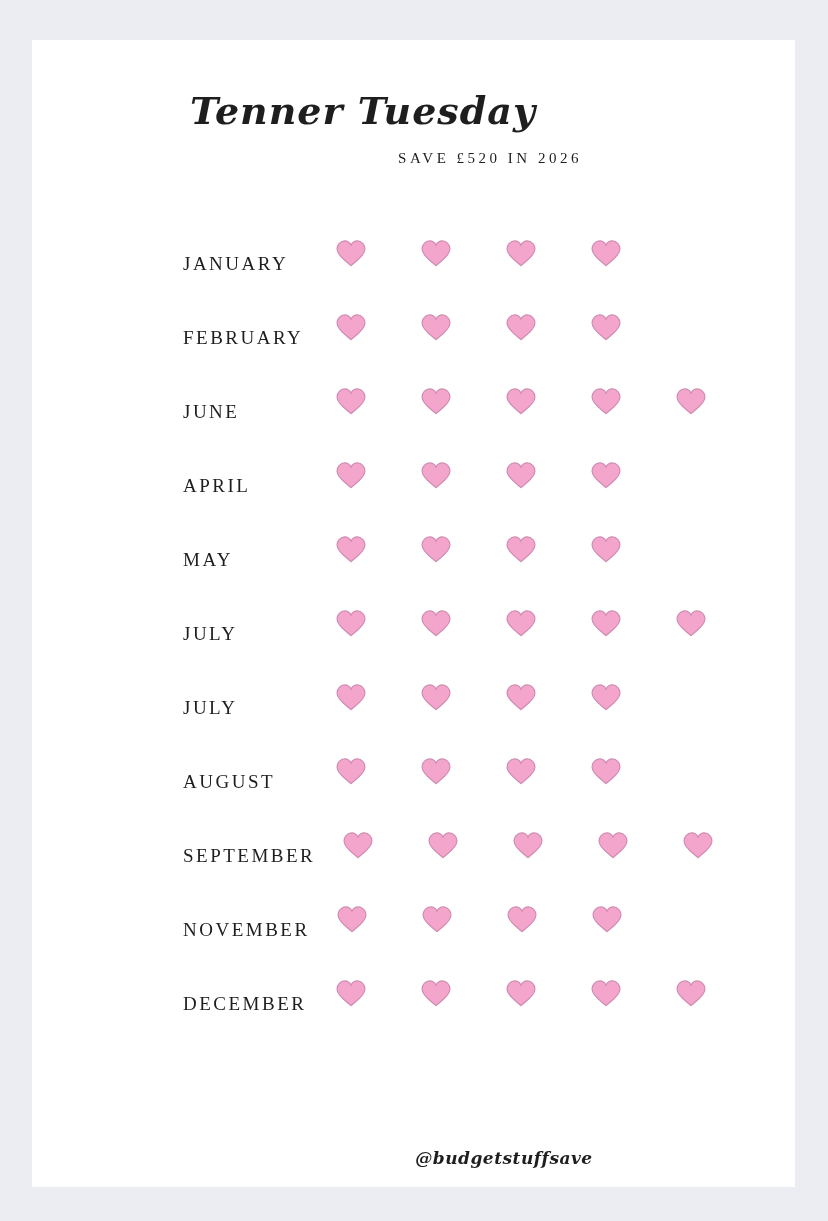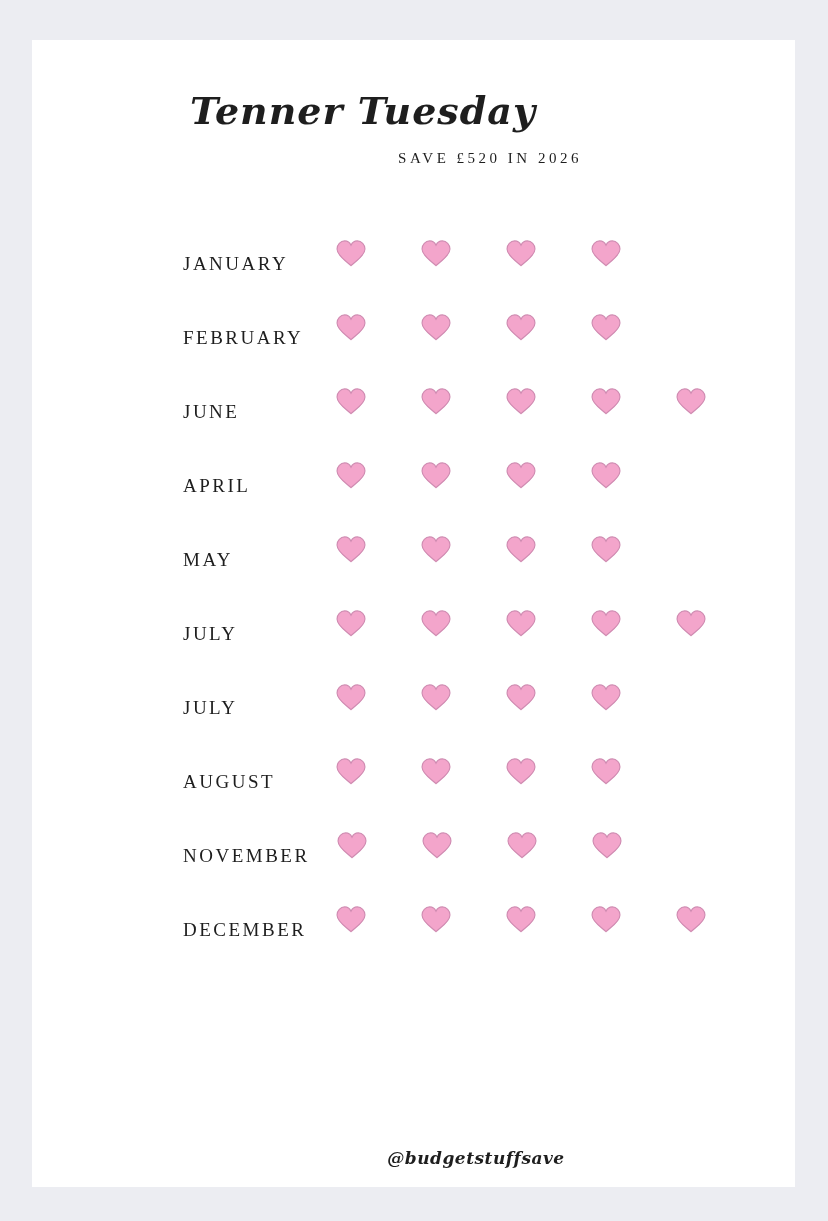--- a/index.html
+++ b/index.html
@@ -76,21 +76,21 @@
     width:30px; height:27px;
     display:block;
   }
   .heart-path{
     fill:var(--heart-fill);
     stroke:var(--heart-outline);
     stroke-width:1.2;
   }
   .footer{
     position:absolute;
-    left:144px; top:1108px; width:600px;
+    left:172px; top:1108px; width:600px;
     text-align:center;
     font-family:"DejaVu Serif","Liberation Serif",serif;
     font-style:italic;
     font-weight:600;
     font-size:17px;
     letter-spacing:0.5px;
     color:var(--text);
   }
 </style>
 </head>
@@ -340,20 +340,54 @@
   </span>
 
   <span class="heart-slot">
     <svg viewBox="0 0 32 29" xmlns="http://www.w3.org/2000/svg" aria-hidden="true">
       <path class="heart-path" d="M16 27.6 C 12.4 23.8, 1 17.2, 1 9.6 C 1 4.9, 4.7 1, 9.2 1 C 12.1 1, 14.8 2.9, 16 5.6 C 17.2 2.9, 19.9 1, 22.8 1 C 27.3 1, 31 4.9, 31 9.6 C 31 17.2, 19.6 23.8, 16 27.6 Z"></path>
     </svg>
   </span>
 </div>
   </div>
 
+  <div class="tracker-row">
+    <div class="month-label">SEPTEMBER</div>
+    <div class="hearts">
+  <span class="heart-slot">
+    <svg viewBox="0 0 32 29" xmlns="http://www.w3.org/2000/svg" aria-hidden="true">
+      <path class="heart-path" d="M16 27.6 C 12.4 23.8, 1 17.2, 1 9.6 C 1 4.9, 4.7 1, 9.2 1 C 12.1 1, 14.8 2.9, 16 5.6 C 17.2 2.9, 19.9 1, 22.8 1 C 27.3 1, 31 4.9, 31 9.6 C 31 17.2, 19.6 23.8, 16 27.6 Z"></path>
+    </svg>
+  </span>
+
+  <span class="heart-slot">
+    <svg viewBox="0 0 32 29" xmlns="http://www.w3.org/2000/svg" aria-hidden="true">
+      <path class="heart-path" d="M16 27.6 C 12.4 23.8, 1 17.2, 1 9.6 C 1 4.9, 4.7 1, 9.2 1 C 12.1 1, 14.8 2.9, 16 5.6 C 17.2 2.9, 19.9 1, 22.8 1 C 27.3 1, 31 4.9, 31 9.6 C 31 17.2, 19.6 23.8, 16 27.6 Z"></path>
+    </svg>
+  </span>
+
+  <span class="heart-slot">
+    <svg viewBox="0 0 32 29" xmlns="http://www.w3.org/2000/svg" aria-hidden="true">
+      <path class="heart-path" d="M16 27.6 C 12.4 23.8, 1 17.2, 1 9.6 C 1 4.9, 4.7 1, 9.2 1 C 12.1 1, 14.8 2.9, 16 5.6 C 17.2 2.9, 19.9 1, 22.8 1 C 27.3 1, 31 4.9, 31 9.6 C 31 17.2, 19.6 23.8, 16 27.6 Z"></path>
+    </svg>
+  </span>
+
+  <span class="heart-slot">
+    <svg viewBox="0 0 32 29" xmlns="http://www.w3.org/2000/svg" aria-hidden="true">
+      <path class="heart-path" d="M16 27.6 C 12.4 23.8, 1 17.2, 1 9.6 C 1 4.9, 4.7 1, 9.2 1 C 12.1 1, 14.8 2.9, 16 5.6 C 17.2 2.9, 19.9 1, 22.8 1 C 27.3 1, 31 4.9, 31 9.6 C 31 17.2, 19.6 23.8, 16 27.6 Z"></path>
+    </svg>
+  </span>
+
+  <span class="heart-slot">
+    <svg viewBox="0 0 32 29" xmlns="http://www.w3.org/2000/svg" aria-hidden="true">
+      <path class="heart-path" d="M16 27.6 C 12.4 23.8, 1 17.2, 1 9.6 C 1 4.9, 4.7 1, 9.2 1 C 12.1 1, 14.8 2.9, 16 5.6 C 17.2 2.9, 19.9 1, 22.8 1 C 27.3 1, 31 4.9, 31 9.6 C 31 17.2, 19.6 23.8, 16 27.6 Z"></path>
+    </svg>
+  </span>
+</div>
+  </div>
 
 
   <div class="tracker-row">
     <div class="month-label">NOVEMBER</div>
     <div class="hearts">
   <span class="heart-slot">
     <svg viewBox="0 0 32 29" xmlns="http://www.w3.org/2000/svg" aria-hidden="true">
       <path class="heart-path" d="M16 27.6 C 12.4 23.8, 1 17.2, 1 9.6 C 1 4.9, 4.7 1, 9.2 1 C 12.1 1, 14.8 2.9, 16 5.6 C 17.2 2.9, 19.9 1, 22.8 1 C 27.3 1, 31 4.9, 31 9.6 C 31 17.2, 19.6 23.8, 16 27.6 Z"></path>
     </svg>
   </span>

